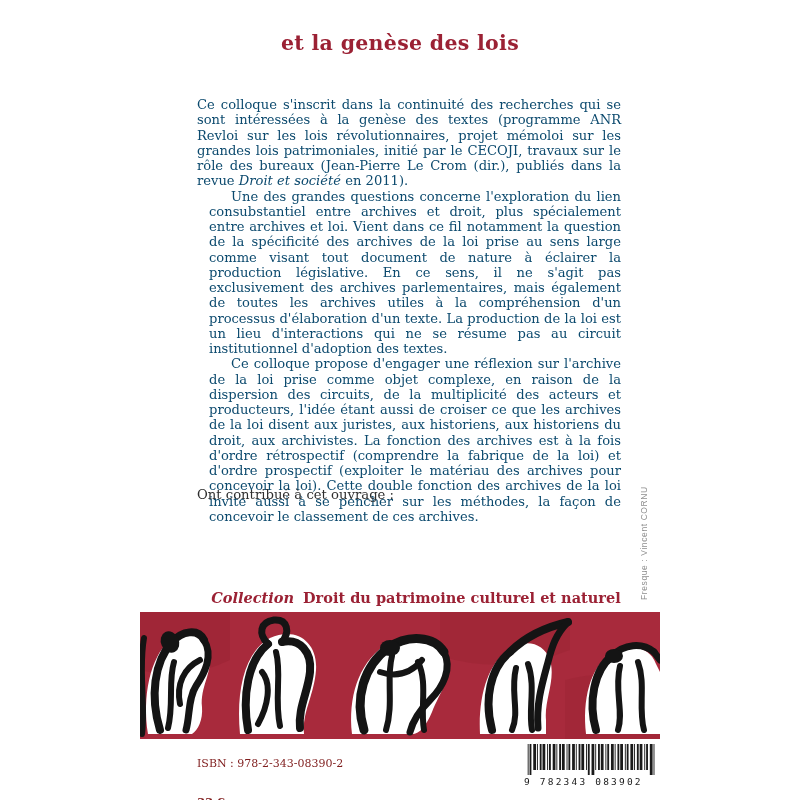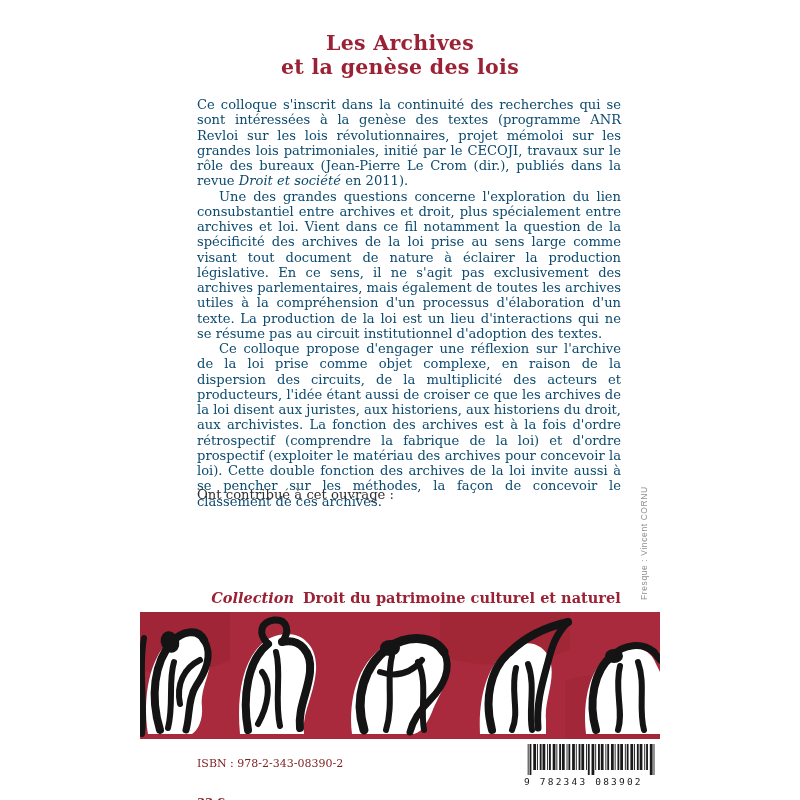--- a/index.html
+++ b/index.html
@@ -5,21 +5,21 @@
   html,body{margin:0;padding:0;background:#ffffff;}
   .page{position:relative;width:800px;height:800px;background:#ffffff;overflow:hidden;
         font-family:"DejaVu Serif", serif;}
   
   .title{position:absolute;top:31px;left:0;width:800px;text-align:center;
          color:#9b2134;font-weight:bold;font-size:20.5px;line-height:24px;letter-spacing:.3px;}
   
   .bodytext{position:absolute;top:97px;left:197px;width:424px;
             font-size:13.1px;line-height:15.25px;color:#0c4a6e;text-align:justify;}
   .bodytext p{margin:0;}
-  .bodytext p.indent{text-indent:22px;}
+  .bodytext p.indent{text-indent:22px;margin-left:12px;}
   .bodytext .it{font-style:italic;}
   
   .contrib{position:absolute;top:487px;left:197px;width:428px;color:#2e2e2e;}
   .contrib .heading{font-size:13.2px;margin:0 0 3px 0;}
   .contrib .names{font-size:12.6px;line-height:17px;font-variant:small-caps;
                   letter-spacing:.2px;text-align:justify;}
   
   .credit{position:absolute;top:452px;left:639px;height:148px;
           writing-mode:vertical-rl;transform:rotate(180deg);
           font-family:"Liberation Sans", sans-serif;font-size:8.5px;color:#8f8f8f;
@@ -40,21 +40,20 @@
   .barcode svg{display:block;width:136px;height:31px;}
   .bc-digits{font-family:"DejaVu Sans Mono", monospace;font-size:9.5px;color:#1a1a1a;
              letter-spacing:2.2px;margin-top:1px;white-space:nowrap;}
 </style>
 </head>
 <body>
 
 <div class="page">
 
   <div class="title">
-    <div>Les Archives</div>
     <div>et la genèse des lois</div>
   </div>
 
   <div class="bodytext">
     <p><span>Ce colloque s'inscrit dans la continuité des recherches qui se sont intéressées à la genèse des textes (programme ANR Revloi sur les lois révolutionnaires, projet mémoloi sur les grandes lois patrimoniales, initié par le CECOJI, travaux sur le rôle des bureaux (Jean-Pierre Le Crom (dir.), publiés dans la revue </span><span class="it">Droit et société</span><span> en 2011).</span></p>
     <p class="indent">Une des grandes questions concerne l'exploration du lien consubstantiel entre archives et droit, plus spécialement entre archives et loi. Vient dans ce fil notamment la question de la spécificité des archives de la loi prise au sens large comme visant tout document de nature à éclairer la production législative. En ce sens, il ne s'agit pas exclusivement des archives parlementaires, mais également de toutes les archives utiles à la compréhension d'un processus d'élaboration d'un texte. La production de la loi est un lieu d'interactions qui ne se résume pas au circuit institutionnel d'adoption des textes.</p>
     <p class="indent">Ce colloque propose d'engager une réflexion sur l'archive de la loi prise comme objet complexe, en raison de la dispersion des circuits, de la multiplicité des acteurs et producteurs, l'idée étant aussi de croiser ce que les archives de la loi disent aux juristes, aux historiens, aux historiens du droit, aux archivistes. La fonction des archives est à la fois d'ordre rétrospectif (comprendre la fabrique de la loi) et d'ordre prospectif (exploiter le matériau des archives pour concevoir la loi). Cette double fonction des archives de la loi invite aussi à se pencher sur les méthodes, la façon de concevoir le classement de ces archives.</p>
   </div>
 
   <div class="contrib">

